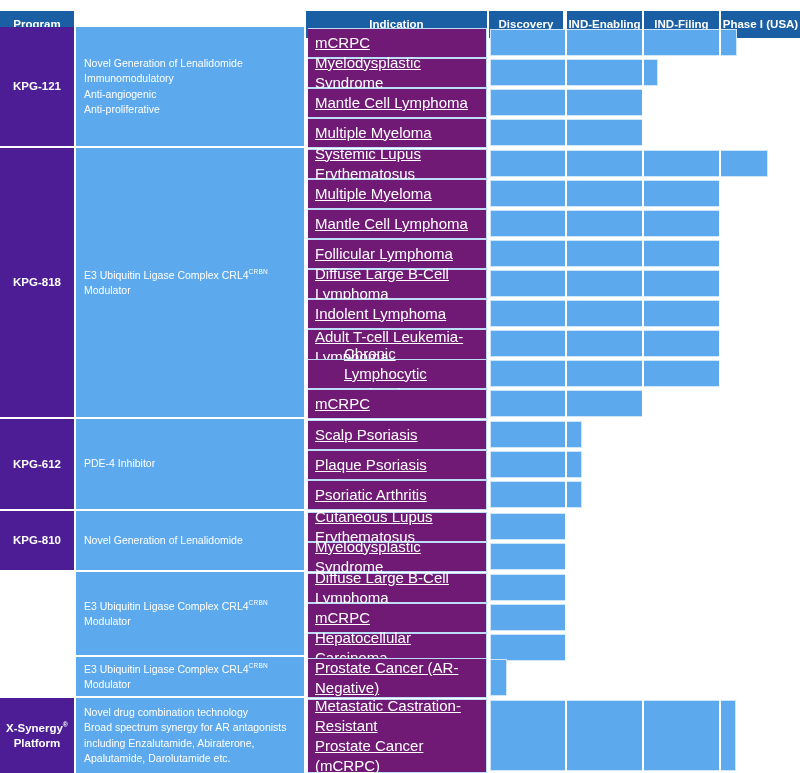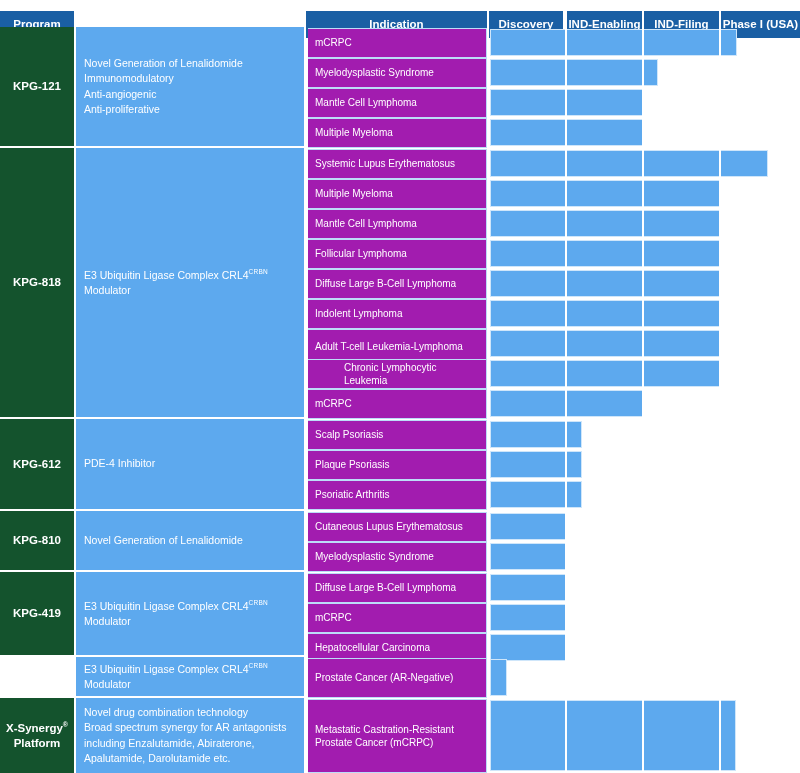--- a/index.html
+++ b/index.html
@@ -28,21 +28,21 @@
     text-align: center;
     border-right: 2px solid #ffffff;
     line-height: 1.1;
     margin-top: 11px;
   }
   .hdr-cell:last-child { border-right: none; }
 
   
   .prog-cell {
     position: absolute; left: 0; width: 76px;
-    background: #14532d;
+    background: #4c1d95;
     color: #ffffff;
     font-size: 11.5px; font-weight: bold;
     display: flex; align-items: center; justify-content: center;
     text-align: center;
     border-bottom: 2px solid #ffffff;
     border-right: 2px solid #ffffff;
     line-height: 1.25;
   }
   .prog-cell sup { font-size: 7px; vertical-align: super; }
 
@@ -56,28 +56,29 @@
     padding: 0 8px;
     border-bottom: 2px solid #ffffff;
     border-right: 2px solid #ffffff;
     line-height: 1.45;
   }
   .desc-cell sup { font-size: 6.5px; vertical-align: super; letter-spacing: .2px; }
 
   
   .ind-cell {
     position: absolute; left: 308px; width: 179px;
-    background: #a21caf;
-    color: #ffffff;
-    font-size: 10px;
+    background: #701a75;
+    color: #ffffff;
+    font-size: 15px;
     display: flex; align-items: center;
     padding: 0 7px;
     border: 1px solid #bcdcf8;
     border-left: none;
     line-height: 1.35;
+    text-decoration: underline;
   }
 
   
   .bar {
     position: absolute;
     background: #5da9ee;
     border: 1px solid #cfe6fa;
   }
 
   
@@ -99,21 +100,20 @@
     <div class="hdr-cell" style="left:489px;width:76px;">Discovery</div>
     <div class="hdr-cell" style="left:567px;width:77px;">IND-Enabling</div>
     <div class="hdr-cell" style="left:644px;width:77px;">IND-Filing</div>
     <div class="hdr-cell" style="left:721px;width:79px;">Phase I (USA)</div>
   </div>
 
   <div class="prog-cell" style="top:27px;height:121px;">KPG-121</div>
   <div class="prog-cell" style="top:148px;height:271px;">KPG-818</div>
   <div class="prog-cell" style="top:419px;height:92px;">KPG-612</div>
   <div class="prog-cell" style="top:511px;height:61px;">KPG-810</div>
-  <div class="prog-cell" style="top:572px;height:85px;">KPG-419</div>
   <div class="prog-cell" style="top:698px;height:75px;border-bottom:none;">
     <span>
       <span>X-Synergy</span><sup>®</sup><br>
       <span>Platform</span>
     </span>
   </div>
 
   <div class="desc-cell" style="top:27px;height:121px;">
     <span style="white-space:pre-line;">Novel Generation of Lenalidomide
 Immunomodulatory

